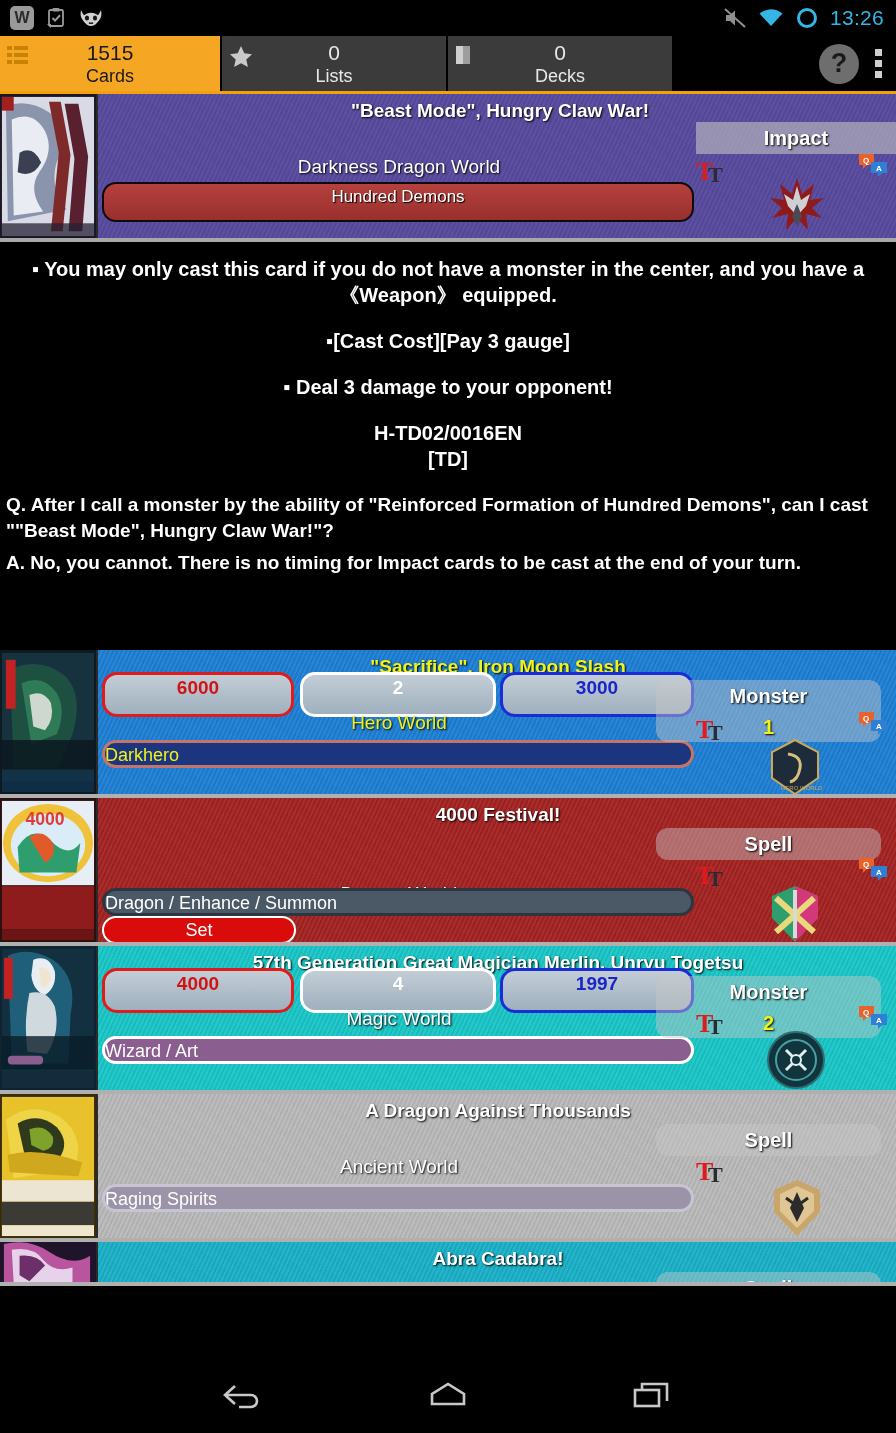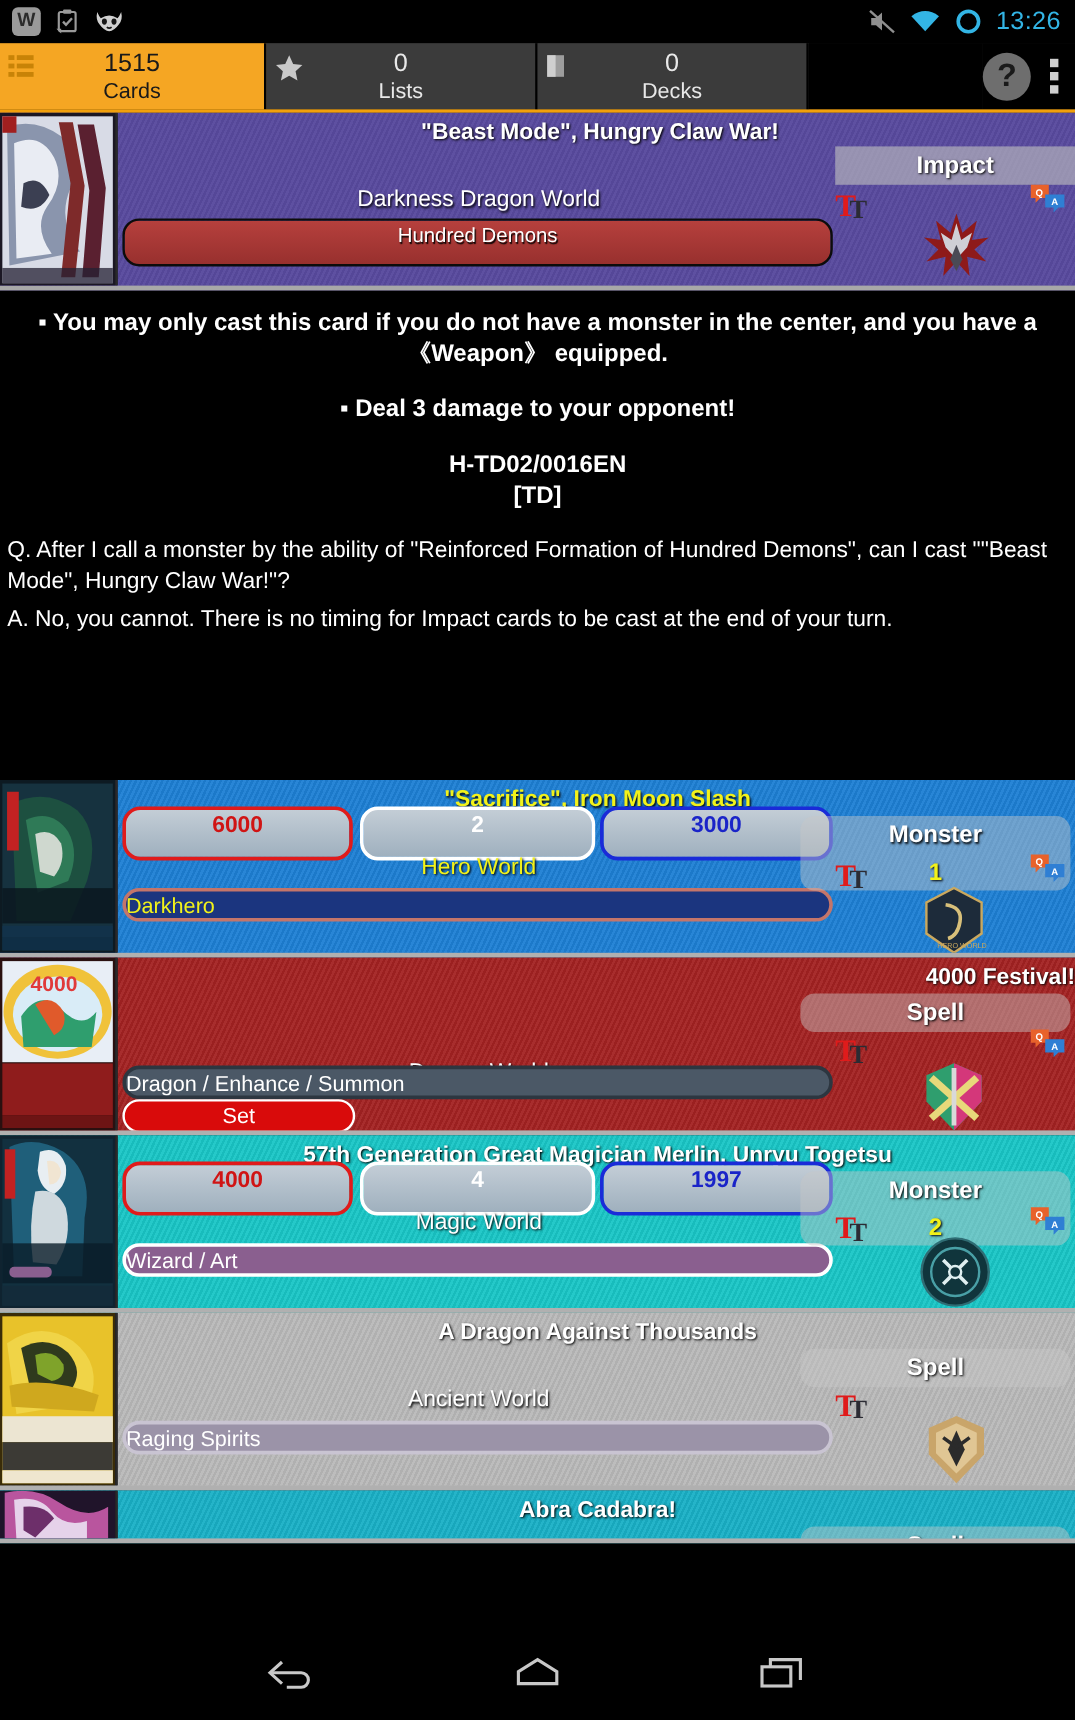--- a/index.html
+++ b/index.html
@@ -135,21 +135,21 @@
     background: #000; color: #ffffff;
     padding: 14px 6px 10px 6px;
     height: 408px; overflow: hidden;
   }
   .body p {
     font-size: 20px; line-height: 26px; margin: 0 0 6px 0;
     font-weight: bold;
   }
   .body p.plain { font-weight: bold; text-align: center; }
   .body p.gap { margin-top: 20px; }
-  .body .qa { font-weight: normal; font-size: 19px; line-height: 26px; }
+  .body .qa { font-weight: bold; font-size: 19px; line-height: 26px; }
 
   
   .list { width: 100%; }
   .row {
     position: relative;
     height: 148px; width: 100%;
     overflow: hidden;
     border-bottom: 4px solid #b0b0b0;
   }
   .row .r-title {
@@ -179,21 +179,21 @@
     text-align: left; font-size: 18px; line-height: 24px;
     overflow: hidden; white-space: nowrap;
   }
   .r-set {
     position: absolute; left: 102px; width: 194px; top: 118px;
     height: 28px; border-radius: 14px;
     background: #d90b0b; border: 2px solid #ffffff; color: #ffffff;
     font-size: 18px; line-height: 24px; text-align: center;
   }
   .r-typebox {
-    position: absolute; right: 4px; width: 225px; top: 30px;
+    position: absolute; right: 15px; width: 225px; top: 30px;
     background: rgba(200,200,200,.45);
     text-align: center;
     text-shadow: 1px 1px 2px #000;
     border-radius: 12px;
   }
   .r-typebox .t-label { font-size: 20px; font-weight: bold; line-height: 32px; color: #ffffff; }
   .r-typebox .t-num { font-size: 20px; font-weight: bold; line-height: 30px; }
 
   .navbar {
     position: absolute; left: 0; bottom: 0;
@@ -332,20 +332,21 @@
     <svg width="62" height="62" viewBox="0 0 62 62">
       <path d="M31 4 L36 20 L48 10 L44 26 L58 24 L46 34 L56 44 L40 40 L42 56 L31 44 L20 56 L22 40 L6 44 L16 34 L4 24 L18 26 L14 10 L26 20 z" fill="#8e1a1a"></path>
       <path d="M31 12 L35 26 L44 20 L40 32 L31 42 L22 32 L18 20 L27 26 z" fill="#cfcfd6"></path>
       <path d="M31 30 L36 42 L31 52 L26 42 z" fill="#4a4a55"></path>
     </svg>
   </span>
 </div>
 
 <div class="body">
   <p class="plain">▪ You may only cast this card if you do not have a monster in the center, and you have a 《Weapon》 equipped.</p>
+  <p class="plain gap">▪[Cast Cost][Pay 3 gauge]</p>
   <p class="plain gap">▪ Deal 3 damage to your opponent!</p>
   <p class="plain gap">H-TD02/0016EN</p>
   <p class="plain" style="margin-top:-6px">[TD]</p>
   <p class="qa gap">Q. After I call a monster by the ability of "Reinforced Formation of Hundred Demons", can I cast ""Beast Mode", Hungry Claw War!"?</p>
   <p class="qa">A. No, you cannot. There is no timing for Impact cards to be cast at the end of your turn.</p>
 </div>
 
 <div class="list">
 
   <div class="row" id="row0" style="background: repeating-linear-gradient(115deg, rgba(255, 255, 255, 0.05) 0px, rgba(255, 255, 255, 0.05) 2px, rgba(0, 0, 0, 0.05) 2px, rgba(0, 0, 0, 0.05) 4px), rgb(29, 127, 212);">
@@ -402,21 +403,21 @@
         <rect x="2" y="3" width="94" height="86" fill="#e8eef6"></rect>
         <ellipse cx="49" cy="46" rx="46" ry="40" fill="#f0c23a"></ellipse>
         <ellipse cx="49" cy="48" rx="38" ry="32" fill="#d9ecf7"></ellipse>
         <path d="M18 50 Q34 26 52 44 Q70 62 82 46 L78 76 L20 76 z" fill="#2f9e6e"></path>
         <path d="M30 40 Q44 30 54 46 Q58 60 46 66 z" fill="#e05a2b"></path>
         <text x="26" y="28" font-size="18" font-weight="bold" fill="#e03a3a">4000</text>
         <rect x="2" y="90" width="94" height="44" fill="#8f1c1c"></rect>
         <rect x="2" y="134" width="94" height="11" fill="#6d1414"></rect>
       </svg>
     </div>
-    <div class="r-title" style="color: rgb(255, 255, 255); text-align: right;">4000 Festival!</div>
+    <div class="r-title" style="color: rgb(255, 255, 255);">4000 Festival!</div>
     <div class="r-world" style="color: rgb(255, 255, 255); margin-top: 23px;">Dragon World</div>
     <div class="r-attr" style="background: rgb(75, 88, 102); color: rgb(255, 255, 255); border: 3px solid rgb(45, 54, 64);">Dragon / Enhance / Summon</div>
     <div class="r-set">Set</div>
     <div class="r-typebox">
       <div class="t-label">Spell</div>
       <div class="t-num" style="color: rgb(255, 255, 255);"></div>
     </div>
     <span class="tt-icon" style="left:696px;top:62px;">
       <svg width="34" height="30" viewBox="0 0 34 30">
         <text x="0" y="24" font-family="Liberation Serif, serif" font-size="26" font-weight="bold" fill="#e01b1b">T</text>

